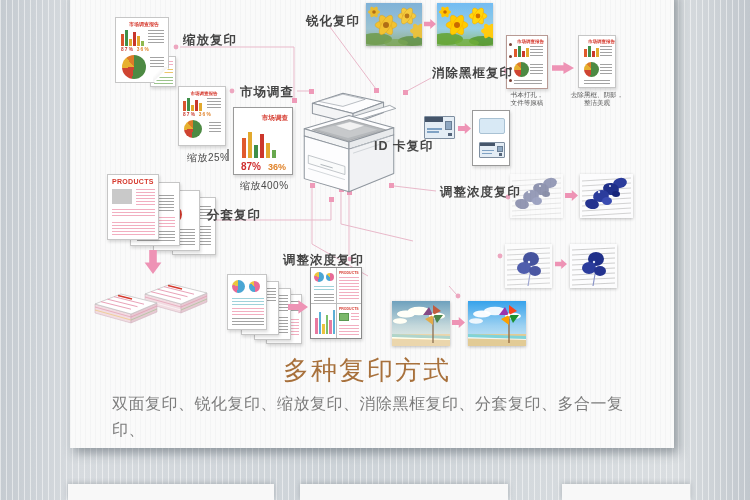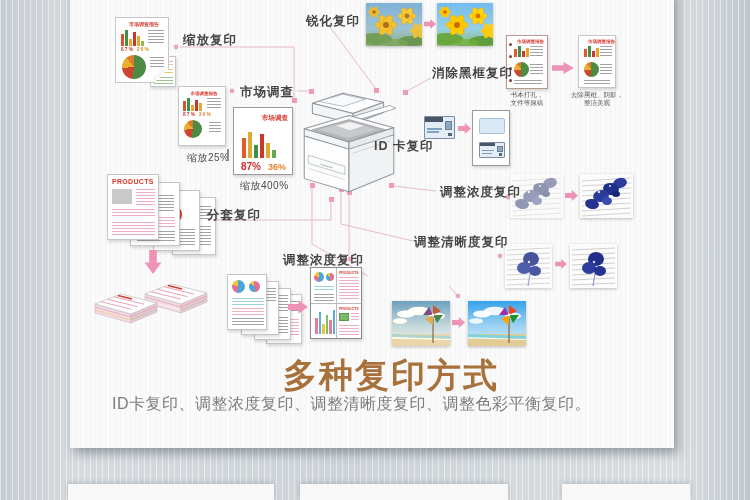--- a/index.html
+++ b/index.html
@@ -49,21 +49,21 @@
 .photo.vivid{filter:saturate(1.3)}
 .idcard{position:absolute;background:#e4edf5;border:1px solid #7e8ea0;border-radius:1px;z-index:5}
 .idcard .band{position:absolute;left:0;top:0;width:62%;height:22%;background:#45556a}
 .idcard .ph{position:absolute;right:6%;top:20%;width:24%;height:42%;background:#8fa8c2;border:1px solid #6a7f96}
 .idcard .l1,.idcard .l2{position:absolute;left:7%;height:8%;background:#7fa2c4}
 .idcard .l1{top:52%;width:50%}.idcard .l2{top:68%;width:42%}
 .idcard .chip{position:absolute;right:8%;bottom:8%;width:14%;height:18%;background:#55657a}
 .idfront{position:absolute;background:#d8e9f5;border:1px solid #a9c2d4;border-radius:2px}
 .divider{position:absolute;width:1.5px;background:#8a8a8a;z-index:6}
 .hole{position:absolute;width:3px;height:3px;border-radius:50%;background:#7a4034}
-.sec-title{position:absolute;left:283px;top:353px;font-size:34px;font-weight:bold;letter-spacing:2px;z-index:6;white-space:nowrap}
+.sec-title{position:absolute;left:283px;top:353px;font-size:26px;font-weight:normal;letter-spacing:2px;z-index:6;white-space:nowrap}
 .sec-desc{position:absolute;left:112px;top:391px;width:528px;font-size:16px;color:#7c7c7c;line-height:26px;letter-spacing:.5px;z-index:6}
 .qline{position:absolute;background:#bcbcbc}
 </style>
 </head>
 <body>
 
 <div class="stage">
 
   <div class="card"></div>
   <div class="bstrip" style="left:68px;width:206px"></div>
@@ -362,21 +362,20 @@
 
   <div class="flabel" style="left:440px;top:184px">调整浓度复印</div>
   <svg class="photo pale" style="left:510px;top:174px" width="53" height="44">
       <use href="#sym-bloomcluster"></use>
     </svg>
   <div class="arrow" style="left:565px;top:189px;width:13px;height:13px"></div>
   <svg class="photo" style="left:580px;top:174px" width="53" height="44">
       <use href="#sym-bloomcluster"></use>
     </svg>
 
-  <div class="flabel" style="left:414px;top:234px">调整清晰度复印</div>
   <svg class="photo blurred" style="left:505px;top:244px" width="47" height="44">
       <use href="#sym-bloom"></use>
     </svg>
   <div class="arrow" style="left:555px;top:258px;width:12px;height:12px"></div>
   <svg class="photo" style="left:570px;top:244px" width="47" height="44">
       <use href="#sym-bloom"></use>
     </svg>
 
   <div class="flabel" style="left:207px;top:207px">分套复印</div>
   <div class="doc" style="left:172px;top:197px;width:44px;height:58px;z-index:2">
@@ -483,16 +482,16 @@
   <svg class="photo warm" style="left:392px;top:301px" width="58" height="45">
       <use href="#sym-beach"></use>
     </svg>
   <div class="arrow" style="left:452px;top:316px;width:13px;height:13px"></div>
   <svg class="photo vivid" style="left:468px;top:301px" width="58" height="45">
       <use href="#sym-beach"></use>
     </svg>
 
   <div class="sec-title" style="color: rgb(168, 113, 60);">多种复印方式</div>
   <div class="sec-desc">
-    <div>ID卡复印、调整浓度复印、调整清晰度复印、调整色彩平衡复印。</div>
+    <div>双面复印、锐化复印、缩放复印、消除黑框复印、分套复印、多合一复印、</div>
   </div>
 
 </div>
 
 </body></html>

